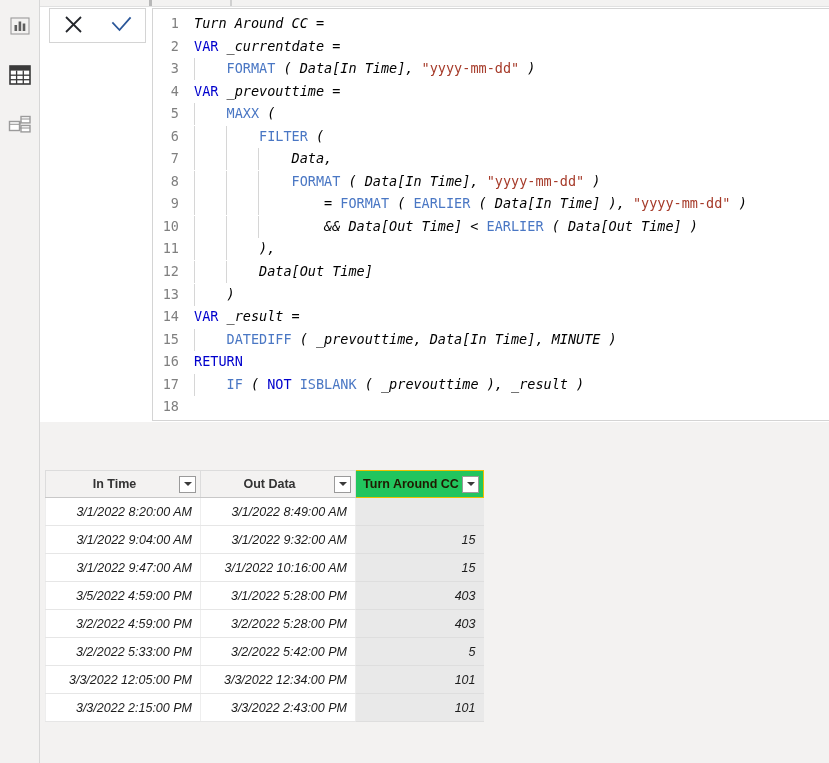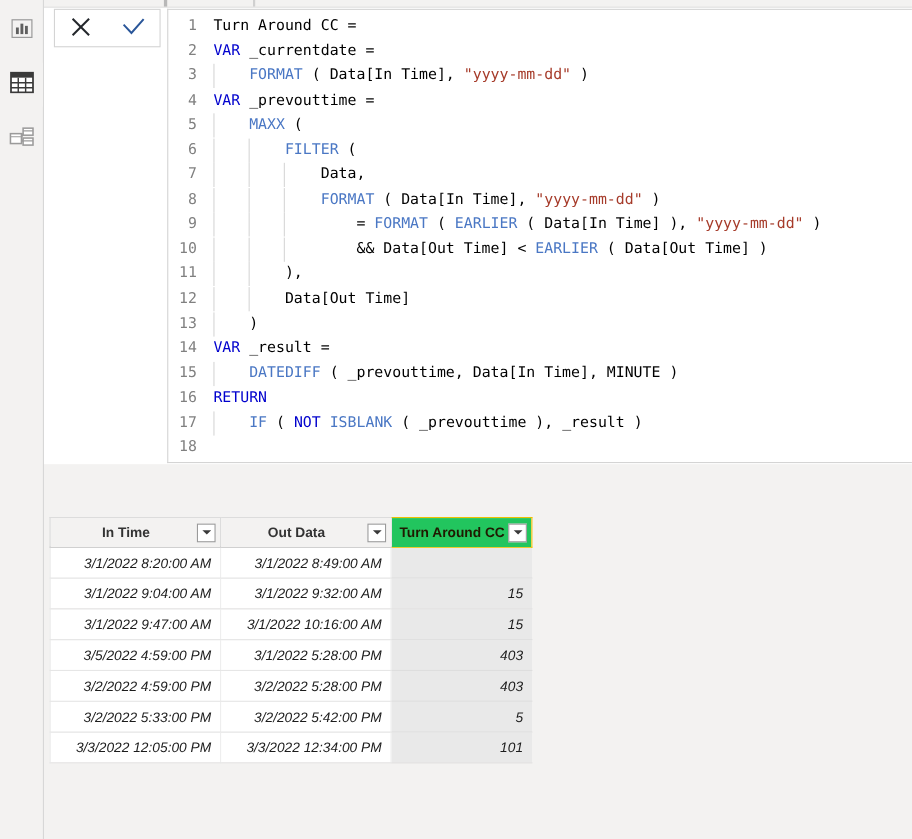--- a/index.html
+++ b/index.html
@@ -144,21 +144,21 @@
     background: #d6d6d6;
   }
   .g1 { left: 41px; }
   .g2 { left: 73px; }
   .g3 { left: 105px; }
 
   
   .kw   { color: #0000cd; }          
   .fn   { color: #4a77c4; }          
   .str  { color: #a63b2a; }          
-  .pl   { color: #000000; }          
+  .pl   { color: #000000; font-style: italic; }          
 
   
   #grid-wrap {
     position: absolute;
     left: 40px;
     top: 422px;
     width: 789px;
     height: 341px;
     background: #f3f2f1;
     overflow: hidden;
@@ -388,17 +388,22 @@
           <tr>
             <td>3/2/2022 5:33:00 PM</td>
             <td>3/2/2022 5:42:00 PM</td>
             <td class="ta-cell">5</td>
           </tr>
           <tr>
             <td>3/3/2022 12:05:00 PM</td>
             <td>3/3/2022 12:34:00 PM</td>
             <td class="ta-cell">101</td>
           </tr>
+          <tr>
+            <td>3/3/2022 2:15:00 PM</td>
+            <td>3/3/2022 2:43:00 PM</td>
+            <td class="ta-cell">101</td>
+          </tr>
         </tbody>
     </table>
   </div>
 
 </div>
 
 </body></html>

